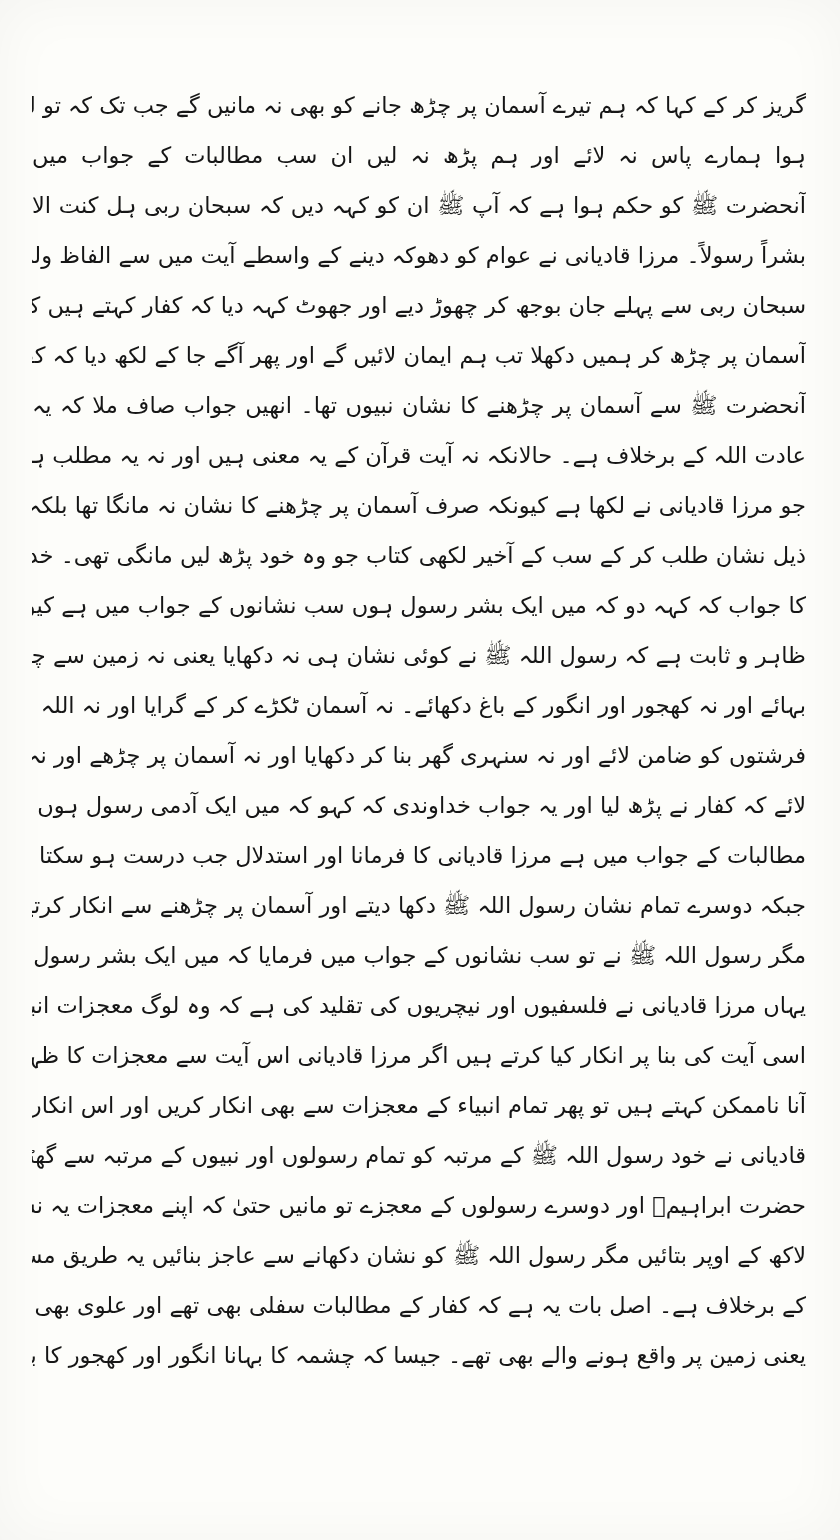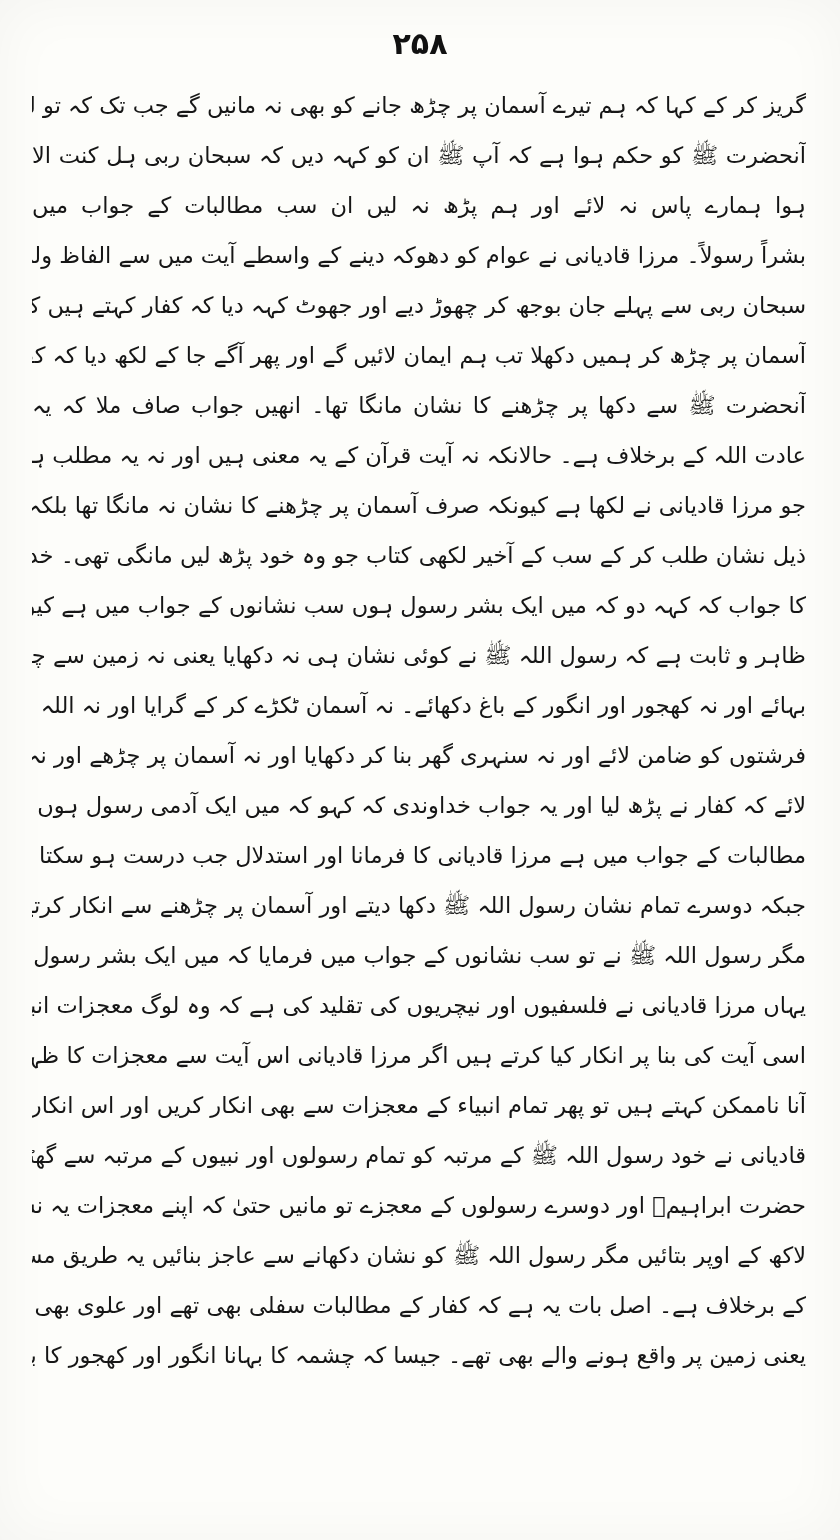--- a/index.html
+++ b/index.html
@@ -54,30 +54,29 @@
     position: absolute;
     inset: 0;
     pointer-events: none;
     box-shadow: inset 0 0 60px rgba(0,0,0,0.04);
   }
 </style>
 </head>
 <body>
 
 <div class="page">
-  <div class="page-number">۲۵۸</div>
 
   <div class="text-block" id="text-block">
       <div class="text-line">گریز کر کے کہا کہ ہم تیرے آسمان پر چڑھ جانے کو بھی نہ مانیں گے جب تک کہ تو لکھا</div>
+      <div class="text-line">ہوا ہمارے پاس نہ لائے اور ہم پڑھ نہ لیں ان سب مطالبات کے جواب میں</div>
       <div class="text-line">آنحضرت ﷺ کو حکم ہوا ہے کہ آپ ﷺ ان کو کہہ دیں کہ سبحان ربی ہل کنت الا</div>
-      <div class="text-line">ہوا ہمارے پاس نہ لائے اور ہم پڑھ نہ لیں ان سب مطالبات کے جواب میں</div>
       <div class="text-line">بشراً رسولاً۔ مرزا قادیانی نے عوام کو دھوکہ دینے کے واسطے آیت میں سے الفاظ ولن</div>
       <div class="text-line">سبحان ربی سے پہلے جان بوجھ کر چھوڑ دیے اور جھوٹ کہہ دیا کہ کفار کہتے ہیں کہ تو</div>
       <div class="text-line">آسمان پر چڑھ کر ہمیں دکھلا تب ہم ایمان لائیں گے اور پھر آگے جا کے لکھ دیا کہ کفار نے</div>
-      <div class="text-line">آنحضرت ﷺ سے دکھا پر چڑھنے کا نشان مانگا تھا۔ انھیں جواب صاف ملا کہ یہ</div>
+      <div class="text-line">آنحضرت ﷺ سے آسمان پر چڑھنے کا نشان نبیوں تھا۔ انھیں جواب صاف ملا کہ یہ</div>
       <div class="text-line">عادت اللہ کے برخلاف ہے۔ حالانکہ نہ آیت قرآن کے یہ معنی ہیں اور نہ یہ مطلب ہے</div>
       <div class="text-line">جو مرزا قادیانی نے لکھا ہے کیونکہ صرف آسمان پر چڑھنے کا نشان نہ مانگا تھا بلکہ مفصلہ</div>
       <div class="text-line">ذیل نشان طلب کر کے سب کے آخیر لکھی کتاب جو وہ خود پڑھ لیں مانگی تھی۔ خدا تعالیٰ</div>
       <div class="text-line">کا جواب کہ کہہ دو کہ میں ایک بشر رسول ہوں سب نشانوں کے جواب میں ہے کیونکہ</div>
       <div class="text-line">ظاہر و ثابت ہے کہ رسول اللہ ﷺ نے کوئی نشان ہی نہ دکھایا یعنی نہ زمین سے چشمے</div>
       <div class="text-line">بہائے اور نہ کھجور اور انگور کے باغ دکھائے۔ نہ آسمان ٹکڑے کر کے گرایا اور نہ اللہ اور</div>
       <div class="text-line">فرشتوں کو ضامن لائے اور نہ سنہری گھر بنا کر دکھایا اور نہ آسمان پر چڑھے اور نہ نوشتہ</div>
       <div class="text-line">لائے کہ کفار نے پڑھ لیا اور یہ جواب خداوندی کہ کہو کہ میں ایک آدمی رسول ہوں سب</div>
       <div class="text-line">مطالبات کے جواب میں ہے مرزا قادیانی کا فرمانا اور استدلال جب درست ہو سکتا تھا</div>
       <div class="text-line">جبکہ دوسرے تمام نشان رسول اللہ ﷺ دکھا دیتے اور آسمان پر چڑھنے سے انکار کرتے۔</div>

